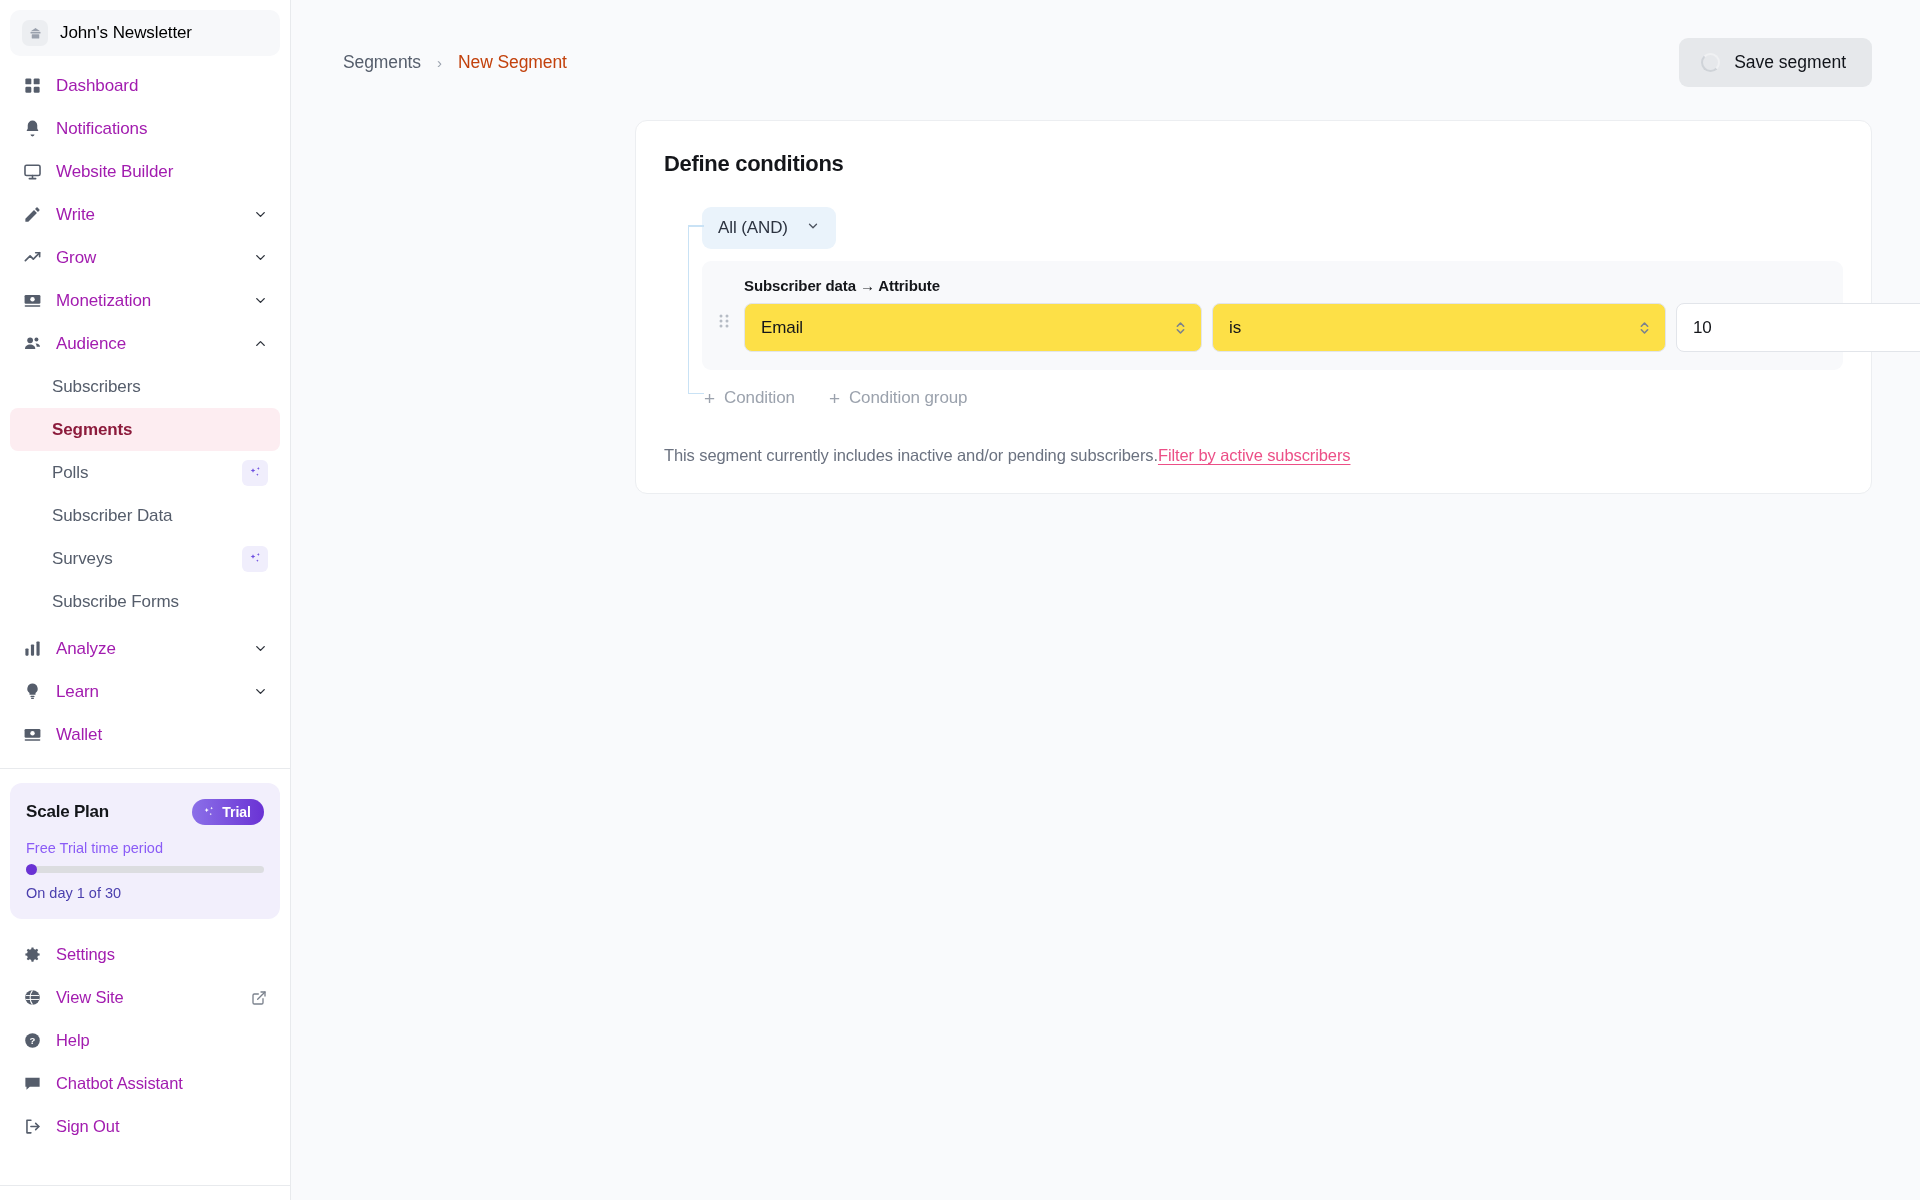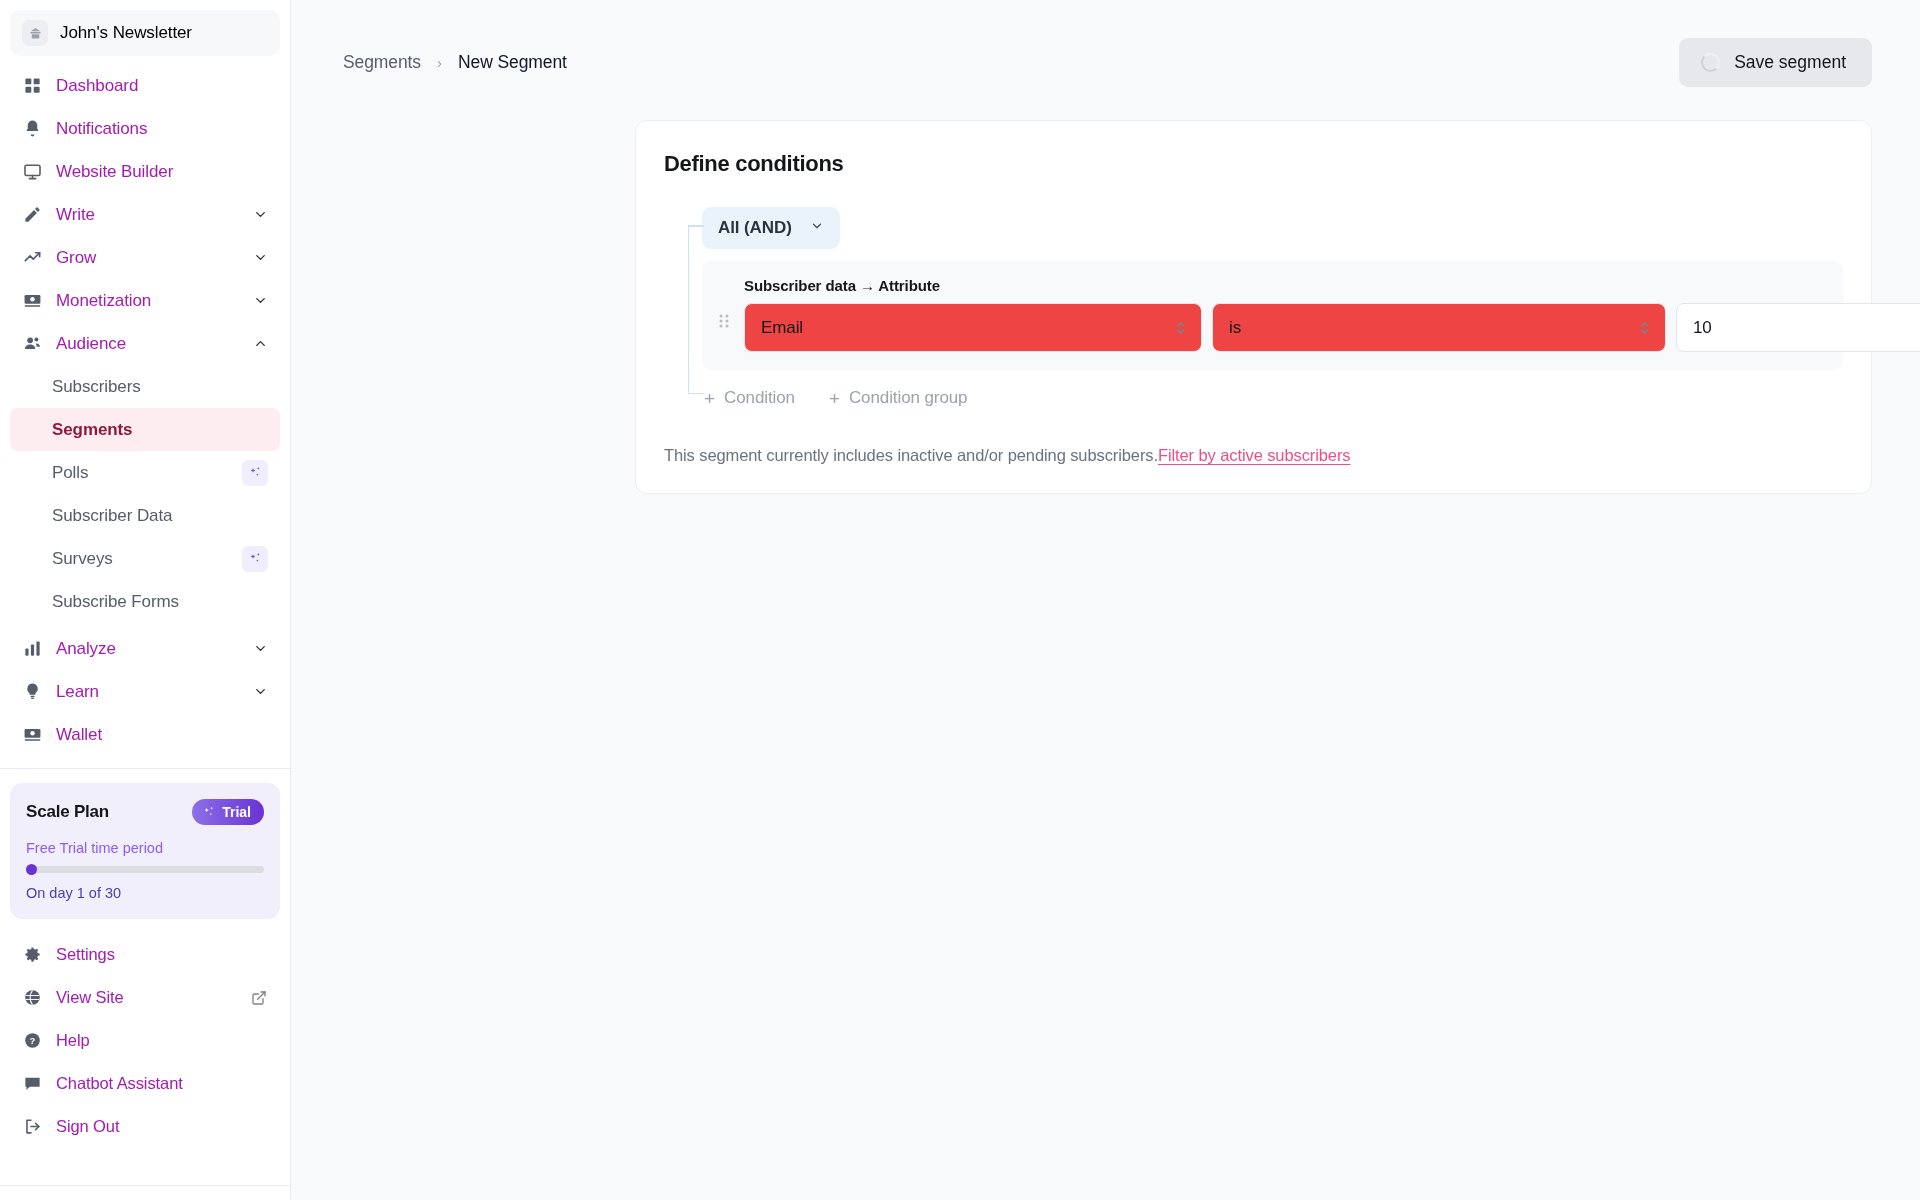--- a/index.html
+++ b/index.html
@@ -108,21 +108,21 @@
     overflow: hidden;
   }
   .topbar {
     display: flex; align-items: center;
     padding: 28px 48px 0 52px;
     height: 96px;
   }
   .breadcrumb { display: flex; align-items: center; gap: 16px; }
   .bc-link { font-size: 17.5px; color: #565e6c; cursor: pointer; letter-spacing: -0.1px; }
   .bc-sep { color: #9aa1ad; font-size: 15px; }
-  .bc-current { font-size: 17.5px; color: #0f172a; letter-spacing: -0.1px; }
+  .bc-current { font-size: 17.5px; color: #c2410c; letter-spacing: -0.1px; }
 
   .save-btn {
     margin-left: auto;
     display: flex; align-items: center; gap: 14px;
     background: #e6e8eb; color: #11141a;
     border: none; border-radius: 9px;
     font-size: 17.5px; font-family: inherit;
     padding: 14px 26px 14px 22px;
     cursor: pointer;
   }
@@ -159,36 +159,36 @@
     content:""; position: absolute; left: -1.5px; bottom: 0;
     width: 16px; height: 1.5px; background: #c9e2f5;
     border-bottom-left-radius: 2px;
   }
 
   .combinator {
     display: inline-flex; align-items: center; gap: 18px;
     background: #eaf3fb; border-radius: 9px;
     padding: 11px 16px; cursor: pointer;
   }
-  .combinator .txt { font-size: 17px; font-weight: 700; color: #2c3340; letter-spacing: -0.1px; }
+  .combinator .txt { font-size: 17px; font-weight: 400; color: #2c3340; letter-spacing: -0.1px; }
 
   .cond-row {
     margin-top: 12px;
     background: #f8f9fb;
     border-radius: 9px;
     padding: 16px 20px 18px 16px;
     display: flex; align-items: flex-start; gap: 14px;
   }
   .drag { width: 14px; padding-top: 34px; display: flex; }
   .cond-body { flex: 1; }
   .cond-label { font-size: 15px; font-weight: 700; color: #14161a; margin-bottom: 9px; letter-spacing: -0.1px; }
   .cond-fields { display: flex; gap: 10px; }
   .select-box {
     position: relative; flex: 0 0 458px;
-    height: 49px; background: #ef4444;
+    height: 49px; background: #fde047;
     border: 1px solid #e2e5ea; border-radius: 8px;
     display: flex; align-items: center;
     padding: 0 16px; cursor: pointer;
   }
   .select-box.op { flex: 0 0 454px; }
   .select-box .val { font-size: 17px; color: #14161a; letter-spacing: -0.1px; }
   .select-box .stepper {
     position: absolute; right: 14px; top: 50%; transform: translateY(-50%);
     display: flex; flex-direction: column; gap: 2px; color: #7b828d;
   }

